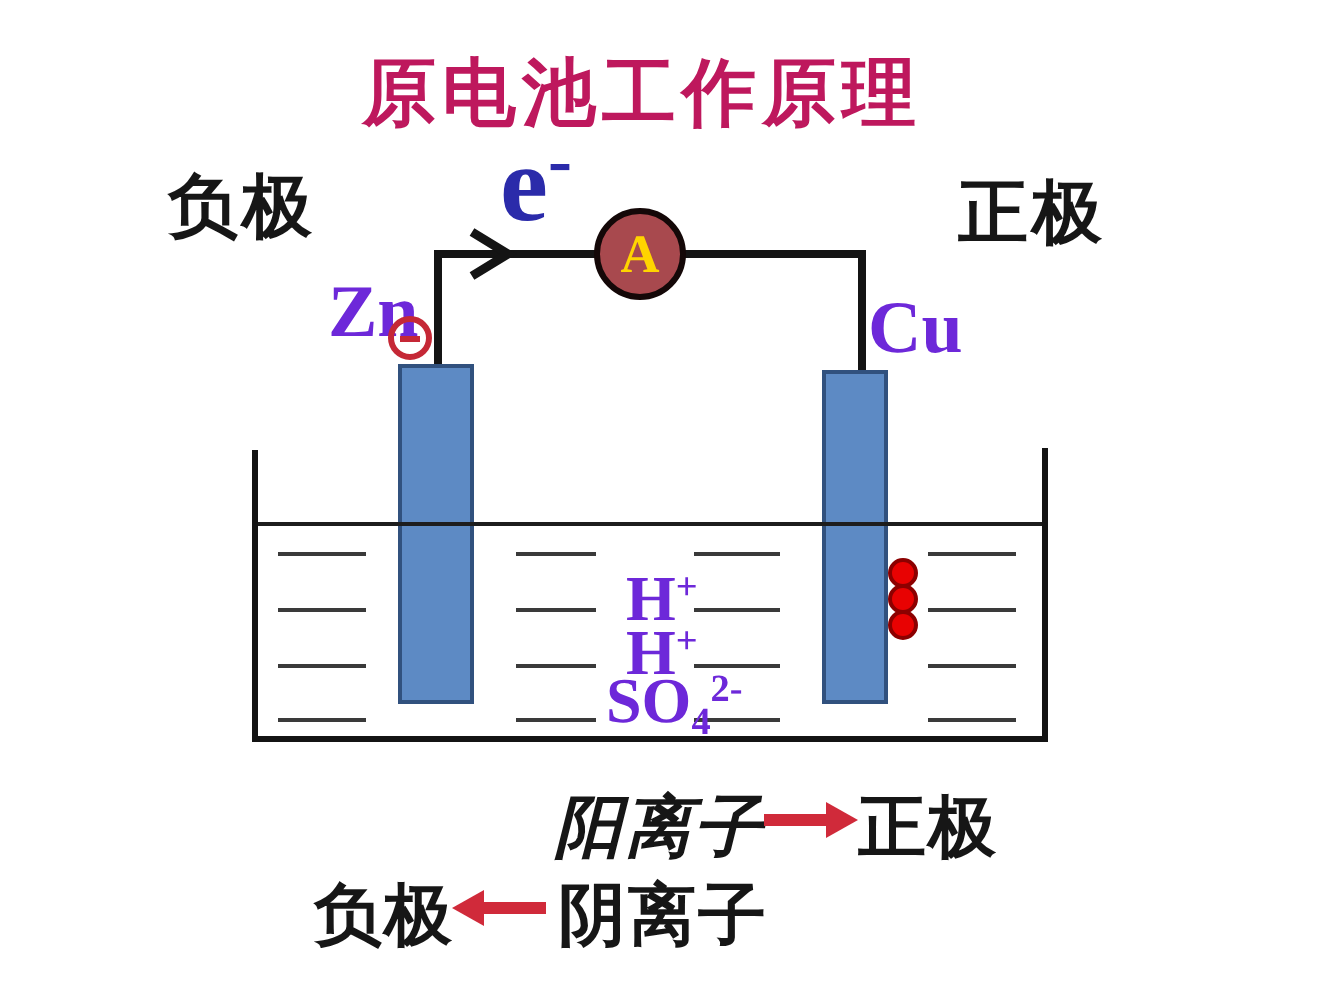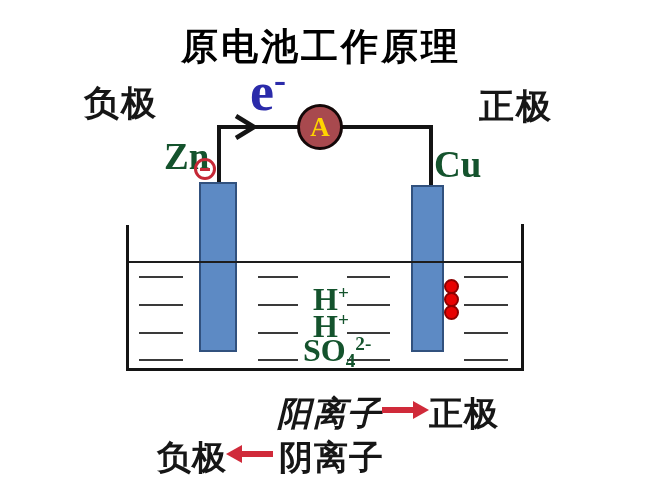--- a/index.html
+++ b/index.html
@@ -7,27 +7,27 @@
     position:relative;
     width:667px;height:500px;
     background:#ffffff;
     overflow:hidden;
     font-family:"Liberation Sans","DejaVu Sans",sans-serif;
   }
   .abs{position:absolute;}
   
   .title{
     left:0;top:22px;width:642px;text-align:center;
-    font-size:37px;font-weight:bold;color:#000000;letter-spacing:3px;
+    font-size:37px;font-weight:bold;color:#be185d;letter-spacing:3px;
   }
   .cn{font-weight:bold;color:#161616;}
   .cn-big{font-size:35px;letter-spacing:2px;}
   .chem{
     font-family:"Liberation Serif","DejaVu Serif",serif;
-    font-weight:bold;color:#14532d;
+    font-weight:bold;color:#6d28d9;
   }
   .sup{font-size:0.60em;vertical-align:0.55em;font-weight:bold;}
   .sub{font-size:0.60em;vertical-align:-0.30em;font-weight:bold;}
   
   .wire{background:#141414;}
   .electron{
     left:250px;top:62px;
     font-family:"Liberation Serif","DejaVu Serif",serif;
     font-weight:bold;color:#2b2baa;font-size:54px;line-height:1;
   }

